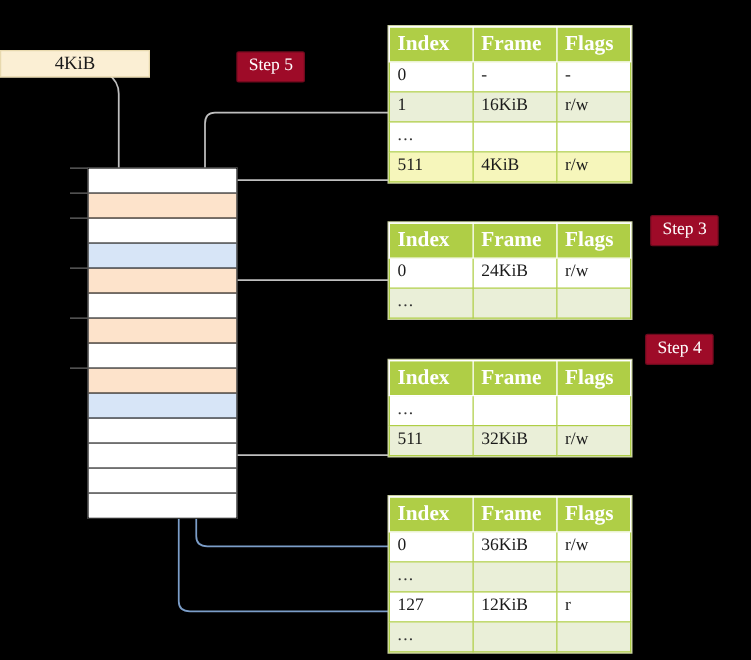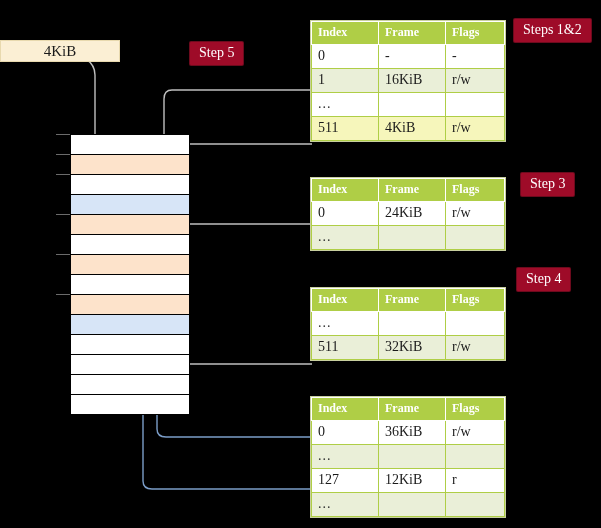--- a/index.html
+++ b/index.html
@@ -88,21 +88,21 @@
     background: #ffffff;
     box-shadow: 0 0 0 1px #c8cf9f;
   }
   .ptable th {
     background: #AFCE46;
     color: #FFFFFF;
     font-weight: bold;
     text-align: left;
     padding: 3px 6px 4px 6px;
     border: 1px solid #FFFFFF;
-    font-size: 12px;
+    font-size: 17px;
     white-space: nowrap;
   }
   .ptable td {
     padding: 3px 6px 4px 6px;
     border: 1px solid #AFCE46;
     color: #1a1a1a;
     background: #FFFFFF;
     white-space: nowrap;
     height: 16px;
   }
@@ -182,21 +182,20 @@
   </div>
 
   <div class="tick" style="left:56px; top:134px;"></div>
   <div class="tick" style="left:56px; top:154px;"></div>
   <div class="tick" style="left:56px; top:174px;"></div>
   <div class="tick" style="left:56px; top:214px;"></div>
   <div class="tick" style="left:56px; top:254px;"></div>
   <div class="tick" style="left:56px; top:294px;"></div>
 
   <div class="step-badge" style="left:190px; top:42px;">Step 5</div>
-  <div class="step-badge" style="left:514px; top:19px;">Steps 1&amp;2</div>
   <div class="step-badge" style="left:521px; top:173px;">Step 3</div>
   <div class="step-badge" style="left:517px; top:268px;">Step 4</div>
 
   <table class="ptable" style="left:311px; top:21px;">
     <thead>
       <tr>
         <th class="c-index">Index</th>
         <th class="c-frame">Frame</th>
         <th class="c-flags">Flags</th>
       </tr>

